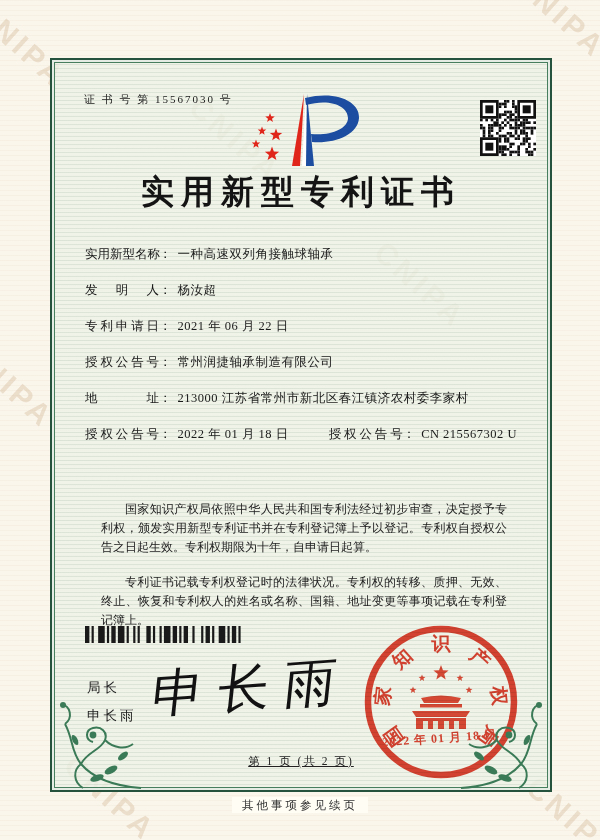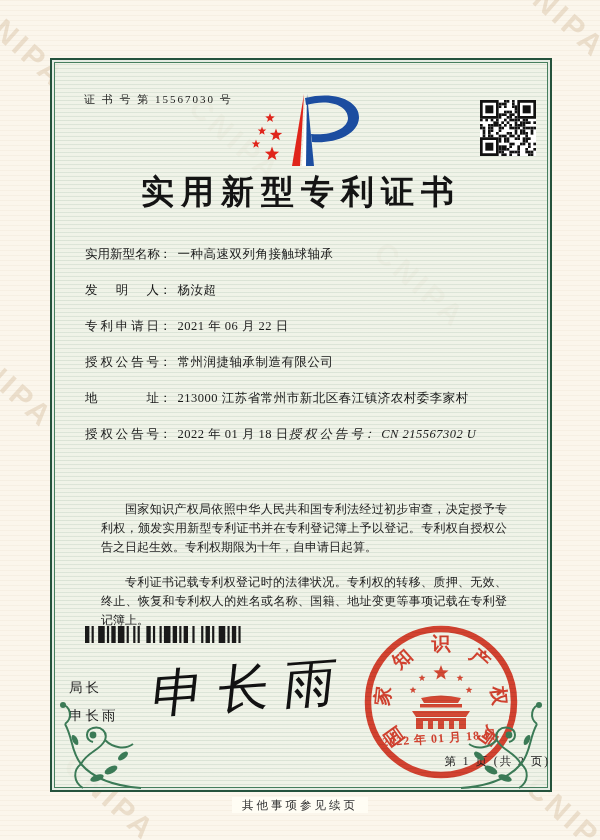--- a/index.html
+++ b/index.html
@@ -41,41 +41,41 @@
     font-size:33px;font-weight:bold;letter-spacing:7px;color:#141414;
   }
   .fields{position:absolute;left:33px;top:186px;width:440px;}
   .frow{height:36px;font-size:12.5px;color:#1a1a1a;white-space:nowrap;}
   .flabel{
     display:inline-block;width:74px;vertical-align:top;
     text-align:justify;text-align-last:justify;
   }
   .fcolon{display:inline-block;margin-right:6px;}
   .fvalue{letter-spacing:.5px;}
-  .fpair2{display:inline-block;font-style:italic;}
+  .fpair2{display:inline-block;margin-left:40px;}
   .paras{
     position:absolute;left:33px;top:424px;width:438px;
     font-size:12px;line-height:19px;color:#222;text-align:justify;
   }
   .paras p{margin:16px;text-indent:24px;}
   .barcode{position:absolute;left:33px;top:566px;width:160px;height:17px;}
   .issuer{
-    position:absolute;left:17px;top:614px;font-size:13.5px;color:#222;
+    position:absolute;left:35px;top:614px;font-size:13.5px;color:#222;
     letter-spacing:3px;line-height:28px;
   }
   .signature{
     position:absolute;left:100px;top:592px;width:240px;
     font-size:52px;color:#121212;letter-spacing:14px;white-space:nowrap;
     transform:rotate(-4deg) skewX(-10deg);
   }
   .seal{position:absolute;left:303px;top:556px;width:172px;height:172px;
     mix-blend-mode:multiply;opacity:.95;}
   .pageno{
-    position:absolute;left:0;top:694px;width:100%;text-align:right;
-    font-size:11.5px;letter-spacing:2px;color:#222;
+    position:absolute;left:0;top:694px;width:100%;text-align:center;
+    font-size:11.5px;letter-spacing:2px;color:#222;text-decoration:underline;
   }
   .ornament{position:absolute;width:96px;height:102px;bottom:-4px;}
   .ornament.bl{left:-5px;}
   .ornament.br{right:-5px;transform:scaleX(-1);}
   .footer-note{
     position:absolute;left:0;top:798px;width:100%;text-align:center;z-index:3;
     font-size:11.5px;letter-spacing:3px;color:#333;
   }
   .footer-note span{background:#fffdf4;padding:2px 10px;}
 </style>

